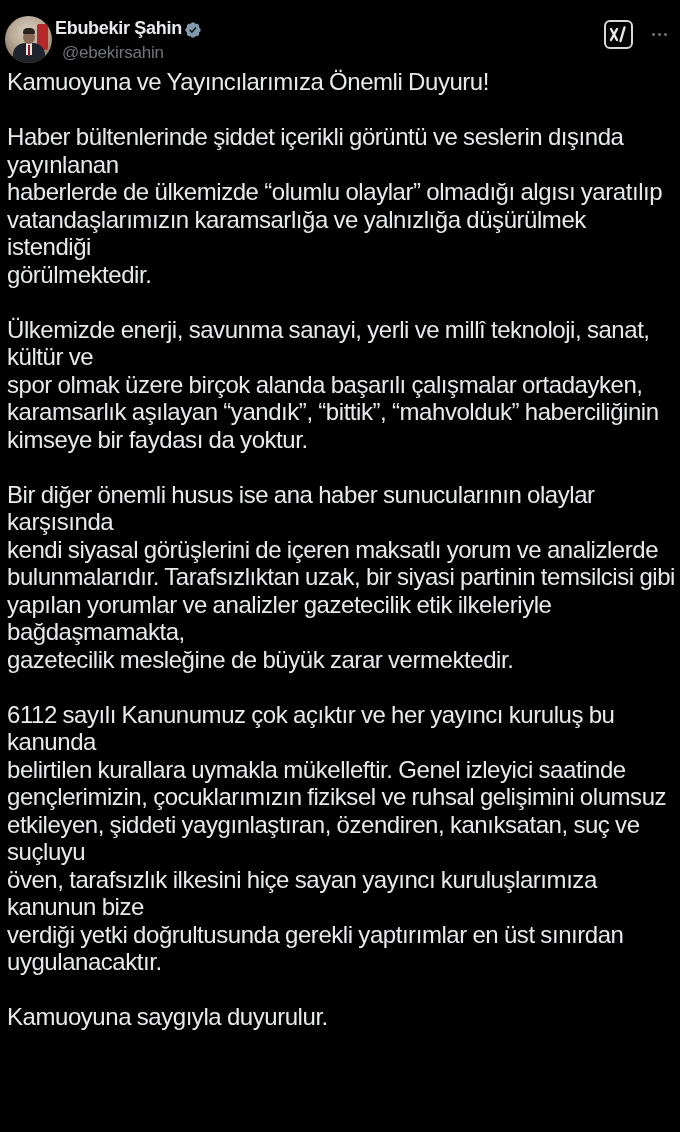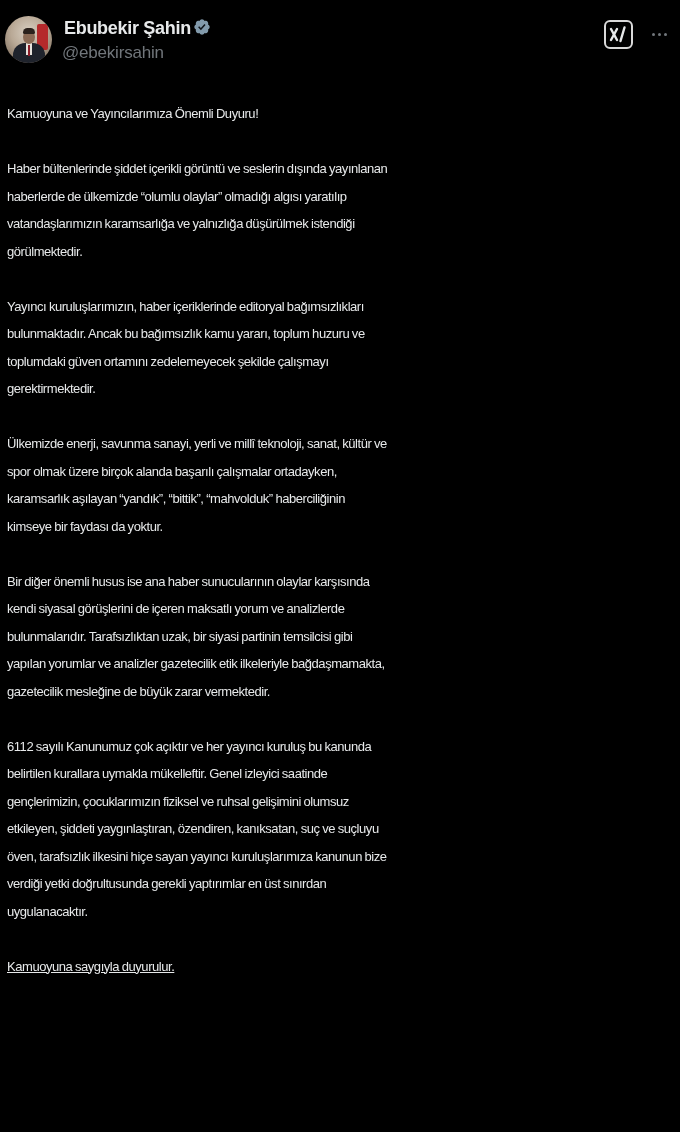--- a/index.html
+++ b/index.html
@@ -63,28 +63,28 @@
       background: #e6e2dc;
     }
     .avatar .tie {
       position: absolute;
       left: 23px; top: 29px;
       width: 2px; height: 11px;
       background: #8c1d28;
     }
     .display-name {
       position: absolute;
-      left: 64px; top: 18px;
+      left: 55px; top: 18px;
       font-weight: bold;
       font-size: 18px;
       letter-spacing: -0.3px;
       color: #e7e9ea;
       white-space: nowrap;
       display: flex;
-      align-items: flex-start;
+      align-items: flex-end;
       gap: 2px;
     }
     .verified-badge {
       width: 18px; height: 18px;
       display: inline-block;
     }
     .handle {
       position: absolute;
       left: 62px; top: 43px;
       font-size: 17px;
@@ -113,33 +113,33 @@
       gap: 3px;
       cursor: pointer;
     }
     .more-button .dot {
       width: 3px; height: 3px;
       border-radius: 50%;
       background: #71767b;
     }
     .tweet-body {
       position: absolute;
-      left: 7px; top: 100px;
+      left: 7px; top: 68px;
       width: 668px;
-      font-size: 13px;
+      font-size: 24px;
       line-height: 27.5px;
       letter-spacing: -0.45px;
       word-spacing: -0.5px;
       color: #e7e9ea;
     }
     .tweet-para {
       margin-bottom: 27.5px;
       white-space: pre-line;
     }
-    .tweet-para:last-child { margin-bottom: 0; text-decoration: underline; }
+    .tweet-para:last-child { margin-bottom: 0; }
   </style>
 </head>
 <body>
 
 <div class="header">
   <div class="avatar">
     <div class="flag"></div>
     <div class="body"></div>
     <div class="shirt"></div>
     <div class="tie"></div>
@@ -171,24 +171,20 @@
     <span class="dot"></span>
   </div>
 </div>
 
 <div class="tweet-body">
   <p class="tweet-para">Kamuoyuna ve Yayıncılarımıza Önemli Duyuru!</p>
   <p class="tweet-para">Haber bültenlerinde şiddet içerikli görüntü ve seslerin dışında yayınlanan
 haberlerde de ülkemizde “olumlu olaylar” olmadığı algısı yaratılıp
 vatandaşlarımızın karamsarlığa ve yalnızlığa düşürülmek istendiği
 görülmektedir.</p>
-  <p class="tweet-para">Yayıncı kuruluşlarımızın, haber içeriklerinde editoryal bağımsızlıkları
-bulunmaktadır. Ancak bu bağımsızlık kamu yararı, toplum huzuru ve
-toplumdaki güven ortamını zedelemeyecek şekilde çalışmayı
-gerektirmektedir.</p>
   <p class="tweet-para">Ülkemizde enerji, savunma sanayi, yerli ve millî teknoloji, sanat, kültür ve
 spor olmak üzere birçok alanda başarılı çalışmalar ortadayken,
 karamsarlık aşılayan “yandık”, “bittik”, “mahvolduk” haberciliğinin
 kimseye bir faydası da yoktur.</p>
   <p class="tweet-para">Bir diğer önemli husus ise ana haber sunucularının olaylar karşısında
 kendi siyasal görüşlerini de içeren maksatlı yorum ve analizlerde
 bulunmalarıdır. Tarafsızlıktan uzak, bir siyasi partinin temsilcisi gibi
 yapılan yorumlar ve analizler gazetecilik etik ilkeleriyle bağdaşmamakta,
 gazetecilik mesleğine de büyük zarar vermektedir.</p>
   <p class="tweet-para">6112 sayılı Kanunumuz çok açıktır ve her yayıncı kuruluş bu kanunda

